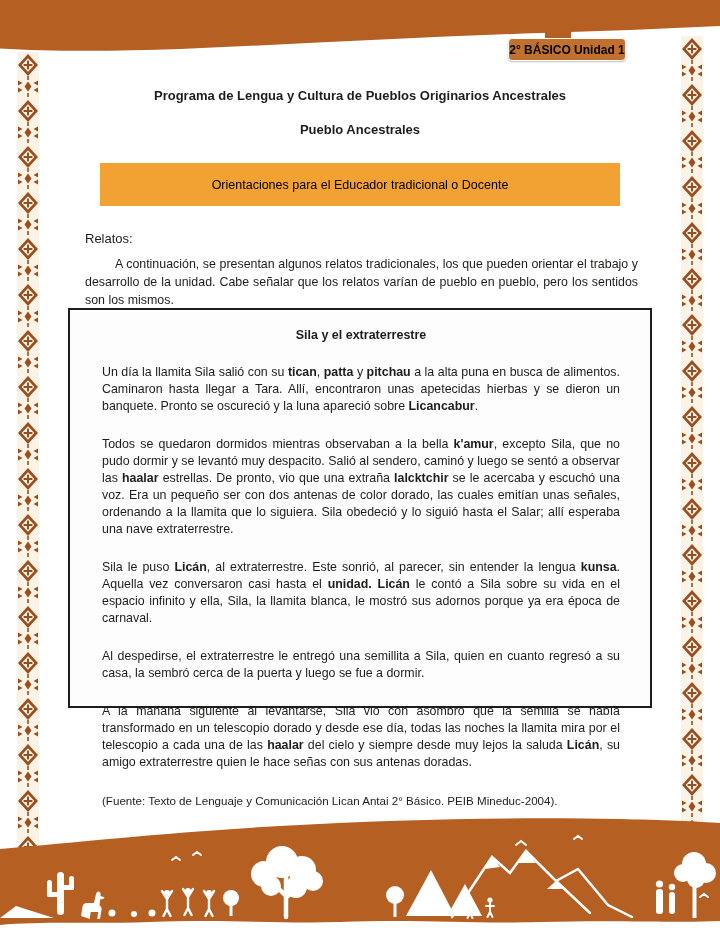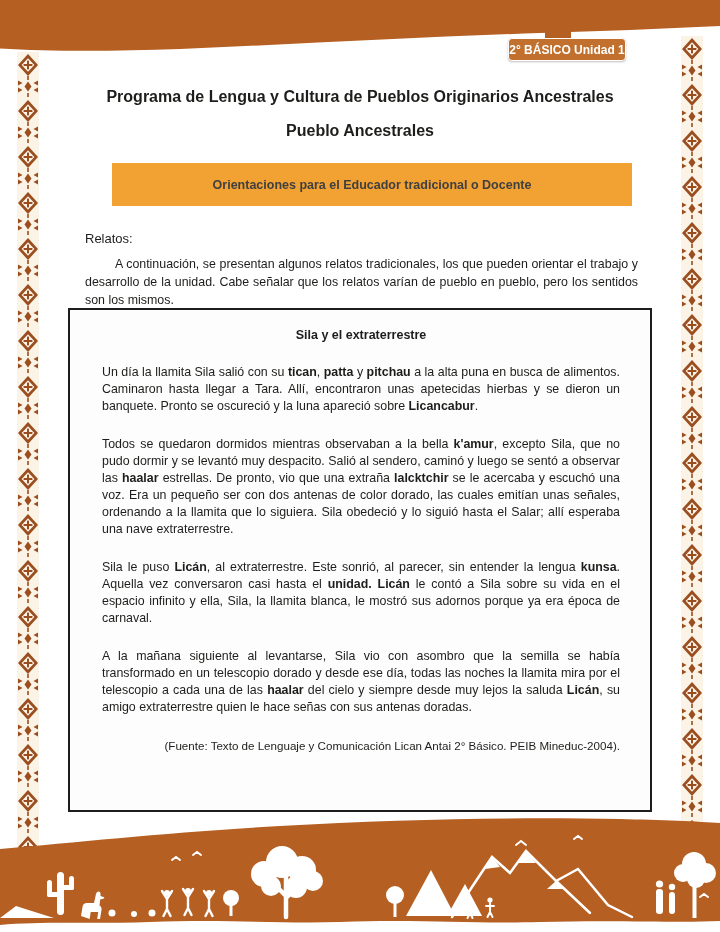--- a/index.html
+++ b/index.html
@@ -16,57 +16,57 @@
     position:relative;width:720px;height:932px;margin:0 auto;
     background:#fff;overflow:hidden;
     font-family:"Liberation Sans", sans-serif;color:var(--c-text);
   }
   
   .top-band{position:absolute;top:0;left:0;width:720px;height:66px;}
   .band-fill{fill:var(--c-band);}
   .badge{
     position:absolute;left:508px;top:38px;width:118px;height:23px;
     background:var(--c-badge);border:1.5px solid #fff;border-radius:4px;
-    box-sizing:border-box;color:#ffffff;font-size:12px;font-weight:bold;
+    box-sizing:border-box;color:#000000;font-size:12px;font-weight:bold;
     display:flex;align-items:center;justify-content:center;
     box-shadow:0 1px 2px rgba(0,0,0,.25);white-space:nowrap;
   }
   
   .strip{position:absolute;width:22px;}
   .strip.left{left:17px;top:52px;height:796px;}
   .strip.right{left:681px;top:36px;height:786px;}
   .pat-fg{fill:var(--c-pattern);}
   .pat-bg{fill:var(--c-pattern-bg);}
   
   .doc-title,.doc-subtitle{
     position:absolute;left:60px;right:60px;text-align:center;
-    font-weight:bold;font-size:16px;
+    font-weight:bold;font-size:13px;
   }
   .doc-title{top:88px;}
   .doc-subtitle{top:122px;}
   .banner{
     position:absolute;left:100px;top:163px;width:520px;height:43px;
-    background:var(--c-banner);color:#404040;font-weight:bold;font-size:12.5px;
-    display:flex;align-items:center;justify-content:center;margin-left:12px;
+    background:var(--c-banner);color:#000000;font-weight:normal;font-size:12.5px;
+    display:flex;align-items:center;justify-content:center;
   }
   .relatos-heading{position:absolute;left:85px;top:231px;font-weight:normal;font-size:13px;}
   .intro-paragraph{
     position:absolute;left:85px;top:255px;width:553px;
     font-size:12.4px;line-height:18px;text-align:justify;text-indent:30px;
   }
   
   .story-box{
-    position:absolute;left:68px;top:308px;width:584px;height:504px;
+    position:absolute;left:68px;top:308px;width:584px;height:400px;
     box-sizing:border-box;border:2px solid var(--c-box-border);
     background:#fdfdfd;padding:12px 30px 0 32px;
     font-size:12.4px;line-height:17px;
   }
   .story-title{text-align:center;font-weight:bold;font-size:12.5px;margin:5px 0 20px;}
   .story-box p{margin:16px 0 21px;text-align:justify;}
-  .story-source{text-align:right;font-size:11.6px;margin-top:0;}
+  .story-source{text-align:left;font-size:11.6px;margin-top:0;}
   
   .bottom-band{position:absolute;left:0;bottom:0;width:720px;height:120px;}
   .sil{fill:#fff;}
   .sil-stroke{stroke:#fff;fill:none;stroke-linecap:round;}
 </style>
 </head>
 <body>
 
 <div class="page">
 
@@ -127,20 +127,21 @@
   </div>
 
   <div class="relatos-heading">Relatos:</div>
   <div class="intro-paragraph">A continuación, se presentan algunos relatos tradicionales, los que pueden orientar el trabajo y desarrollo de la unidad. Cabe señalar que los relatos varían de pueblo en pueblo, pero los sentidos son los mismos.</div>
 
   <div class="story-box">
     <div class="story-title">Sila y el extraterrestre</div>
     <p>Un día la llamita Sila salió con su <b>tican</b>, <b>patta</b> y <b>pitchau</b> a la alta puna en busca de alimentos. Caminaron hasta llegar a Tara. Allí, encontraron unas apetecidas hierbas y se dieron un banquete. Pronto se oscureció y la luna apareció sobre <b>Licancabur</b>.</p>
     <p>Todos se quedaron dormidos mientras observaban a la bella <b>k'amur</b>, excepto Sila, que no pudo dormir y se levantó muy despacito. Salió al sendero, caminó y luego se sentó a observar las <b>haalar</b> estrellas. De pronto, vio que una extraña <b>lalcktchir</b> se le acercaba y escuchó una voz. Era un pequeño ser con dos antenas de color dorado, las cuales emitían unas señales, ordenando a la llamita que lo siguiera. Sila obedeció y lo siguió hasta el Salar; allí esperaba una nave extraterrestre.</p>
     <p>Sila le puso <b>Licán</b>, al extraterrestre. Este sonrió, al parecer, sin entender la lengua <b>kunsa</b>. Aquella vez conversaron casi hasta el <b>unidad.</b> <b>Licán</b> le contó a Sila sobre su vida en el espacio infinito y ella, Sila, la llamita blanca, le mostró sus adornos porque ya era época de carnaval.</p>
+    <p>Al despedirse, el extraterrestre le entregó una semillita a Sila, quien en cuanto regresó a su casa, la sembró cerca de la puerta y luego se fue a dormir.</p>
     <p>A la mañana siguiente al levantarse, Sila vio con asombro que la semilla se había transformado en un telescopio dorado y desde ese día, todas las noches la llamita mira por el telescopio a cada una de las <b>haalar</b> del cielo y siempre desde muy lejos la saluda <b>Licán</b>, su amigo extraterrestre quien le hace señas con sus antenas doradas.</p>
     <div class="story-source">(Fuente: Texto de Lenguaje y Comunicación Lican Antai 2° Básico. PEIB Mineduc-2004).</div>
   </div>
 
   <svg class="bottom-band" viewBox="0 0 720 120" preserveAspectRatio="none">
     <path class="band-fill" d="M0,120 V37 C80,30 170,20 280,14 C400,7 520,5 620,7 C660,8 700,9.5 720,11 V120 Z"></path>
 
     <path class="sil" d="M0,113 C40,109 90,112 150,110 C230,107 280,112 340,110 C420,107 470,112 540,110 C620,108 680,111 720,109 V120 H0 Z"></path>
 
     <polygon class="sil" points="0,106 16,94 38,101 54,106 0,106"></polygon>

